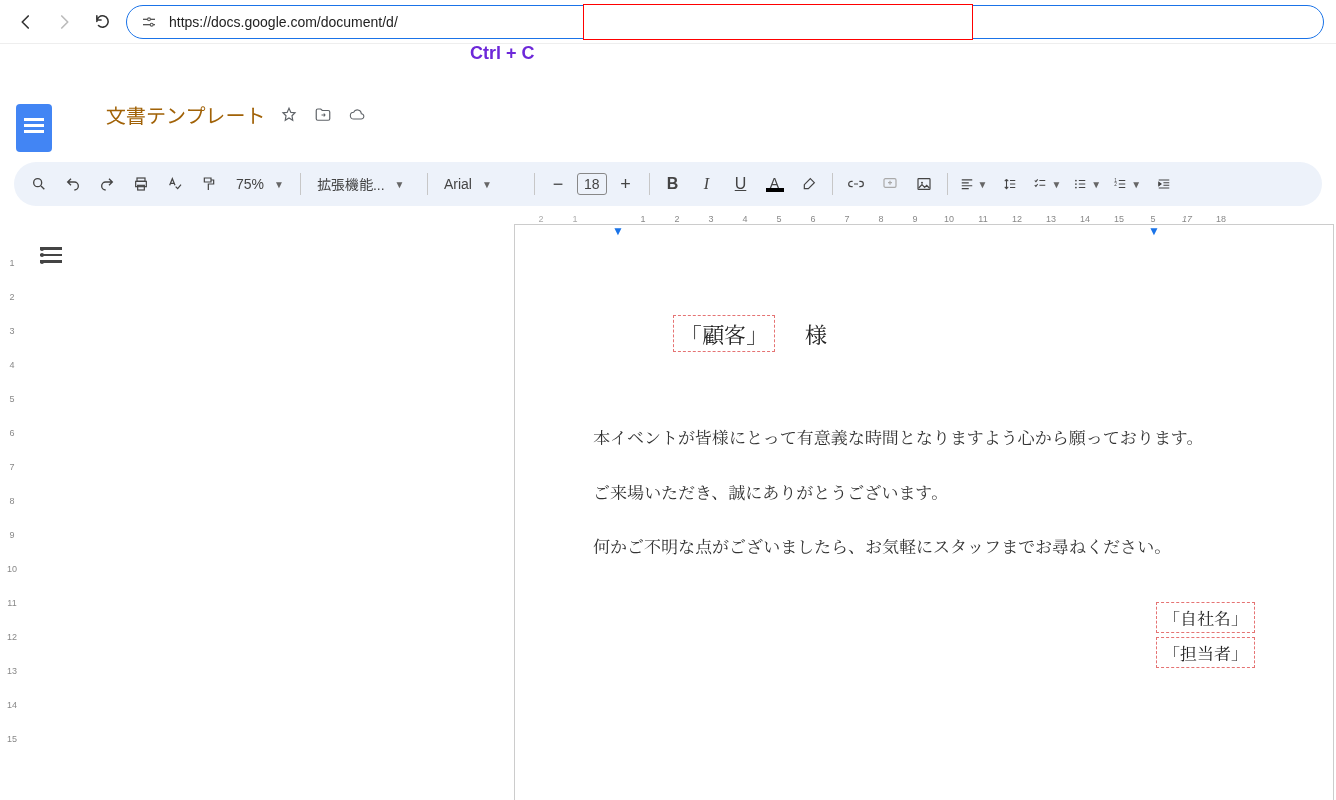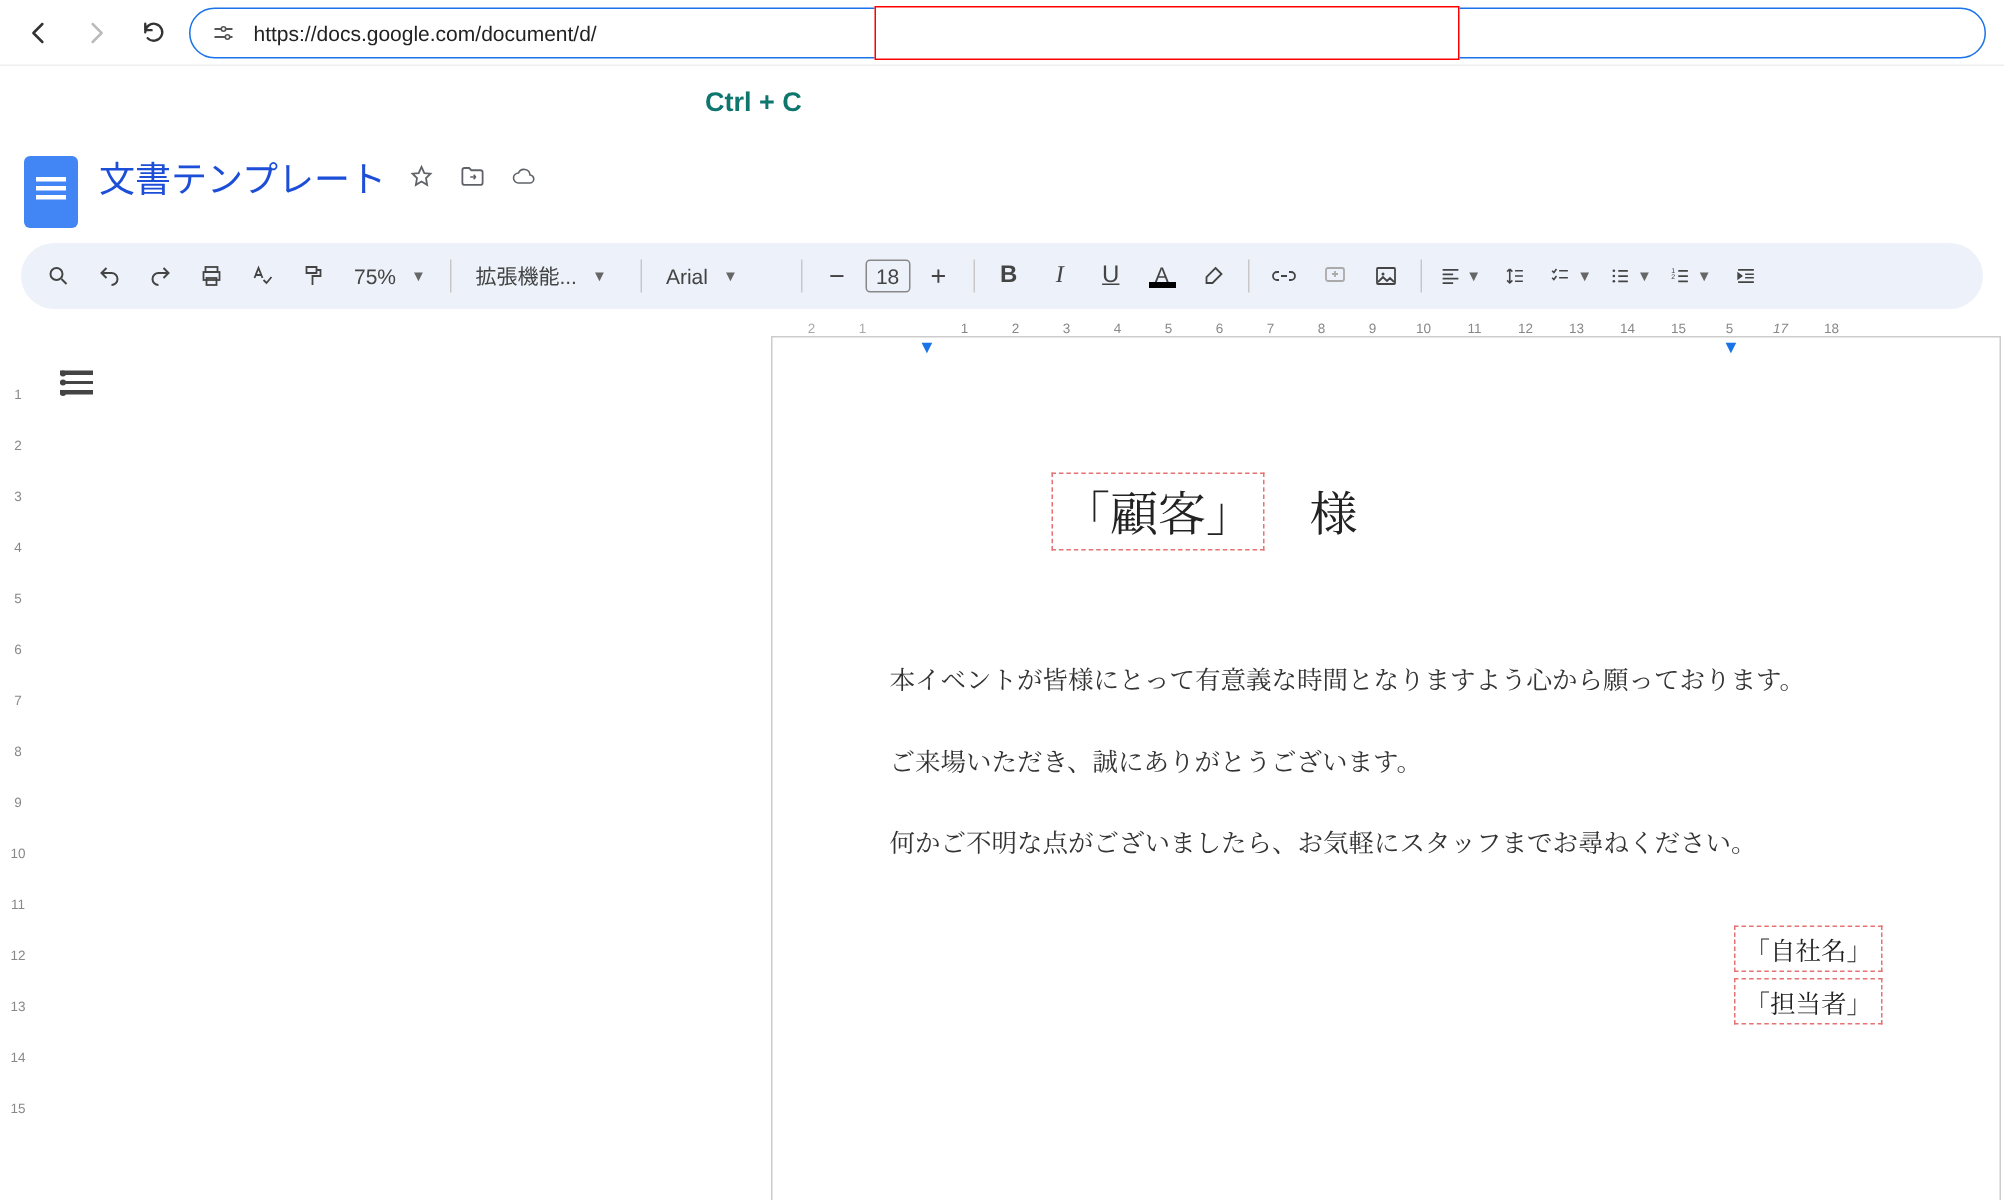--- a/index.html
+++ b/index.html
@@ -7,31 +7,31 @@
     
     
     .browser-bar { height: 44px; display: flex; align-items: center; padding: 0 12px; gap: 10px; border-bottom: 1px solid #eee; }
     .nav-btn { width: 28px; height: 28px; display: flex; align-items: center; justify-content: center; cursor: pointer; border-radius: 14px; color: #333; }
     .nav-btn.disabled { color: #bbb; }
     .address-wrap { flex: 1; display: flex; align-items: center; border: 1.5px solid #1a73e8; border-radius: 20px; height: 34px; padding: 0 12px; gap: 10px; font-size: 14px; color: #222; position: relative; }
     .site-control { width: 20px; height: 20px; display: flex; align-items: center; justify-content: center; color: #666; font-size: 10px; line-height: 1; flex-direction: column; }
     .url-text { flex: 1; white-space: nowrap; }
     .url-redact { position: absolute; left: 456px; top: -2px; width: 390px; height: 36px; border: 1px solid red; background: #fff; }
     
-    .annotation-label { position: absolute; left: 470px; top: 58px; font-size: 18px; font-weight: bold; color: #0f766e; }
+    .annotation-label { position: absolute; left: 470px; top: 43px; font-size: 18px; font-weight: bold; color: #6d28d9; }
     
     .top-gap { height: 48px; }
     
     
     .docs-header { display: flex; align-items: flex-start; padding: 8px 16px 0; gap: 14px; }
     .docs-logo { width: 36px; height: 48px; background: #4285f4; border-radius: 4px; position: relative; margin-top: 4px; }
     .docs-logo::before { content: ''; position: absolute; left: 8px; top: 14px; width: 20px; height: 3px; background: #fff; box-shadow: 0 6px 0 #fff, 0 12px 0 #fff; }
     .title-area { display: flex; flex-direction: column; gap: 4px; }
     .title-row { display: flex; align-items: center; gap: 14px; }
-    .doc-title { font-size: 24px; color: #1d4ed8; }
+    .doc-title { font-size: 20px; color: #a16207; margin-left: 40px; }
     .title-icon { width: 20px; height: 20px; color: #5f6368; display: flex; align-items: center; justify-content: center; }
     .menu-row { display: flex; gap: 4px; font-size: 15px; color: #333; }
     .menu-item { padding: 2px 8px; cursor: pointer; border-radius: 3px; }
     
     
     .toolbar { margin: 10px 14px 0; background: #edf2fa; border-radius: 24px; height: 44px; display: flex; align-items: center; padding: 0 10px; gap: 4px; font-size: 14px; color: #444; }
     .tb-btn { min-width: 30px; height: 30px; display: flex; align-items: center; justify-content: center; cursor: pointer; border-radius: 4px; padding: 0 4px; }
     .tb-sep { width: 1px; height: 22px; background: #c7c7c7; margin: 0 4px; }
     .tb-combo { display: flex; align-items: center; gap: 6px; padding: 0 8px; cursor: pointer; }
     .tb-dd { font-size: 10px; color: #666; margin-left: 4px; }
@@ -50,21 +50,21 @@
     .h-marker { position: absolute; top: 10px; color: #1a73e8; font-size: 12px; }
     
     .page-scroll { flex: 1; display: flex; }
     .sidebar-tool { width: 50px; padding-top: 16px; display: flex; flex-direction: column; align-items: center; }
     .outline-btn { width: 30px; height: 30px; display: flex; flex-direction: column; justify-content: center; gap: 4px; cursor: pointer; }
     .outline-line { height: 2.5px; background: #444; position: relative; }
     .outline-line::before { content: ''; position: absolute; left: 0; top: -0.5px; width: 4px; height: 4px; background: #444; border-radius: 50%; }
     .outline-line.l { margin-left: 0; width: 22px; }
     
     .page { margin-left: 440px; width: 820px; min-height: 900px; background: #fff; border: 1px solid #ccc; padding: 90px 78px 60px; font-family: 'Noto Serif JP','MS Mincho',serif; color: #222; }
-    .salutation { display: flex; align-items: baseline; gap: 30px; margin-left: 108px; font-size: 32px; margin-bottom: 70px; }
+    .salutation { display: flex; align-items: baseline; gap: 30px; margin-left: 80px; font-size: 22px; margin-bottom: 70px; }
     .dashed-red { border: 1px dashed #e57373; padding: 2px 6px; }
     .body-p { font-size: 17px; line-height: 1.8; margin-bottom: 24px; color: #333; text-align: left; }
     .sig { margin-top: 40px; font-size: 17px; display: flex; justify-content: flex-end; align-items: flex-start; gap: 6px; }
     .sig-col { display: flex; flex-direction: column; align-items: flex-end; gap: 4px; }
     .sig-label { align-self: flex-end; padding-top: 28px; }
     
     svg { display: block; }
   </style>
 </head>
 <body>

